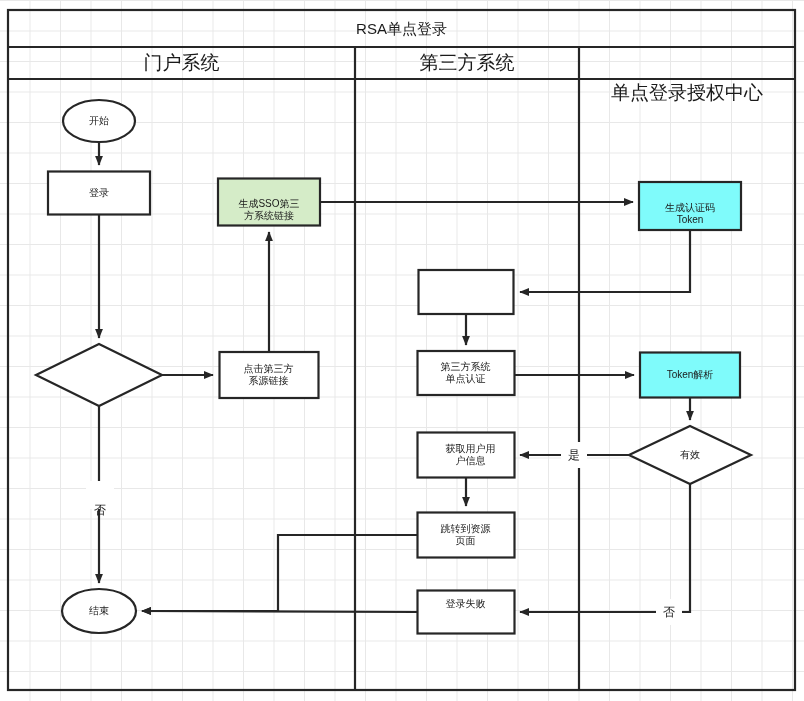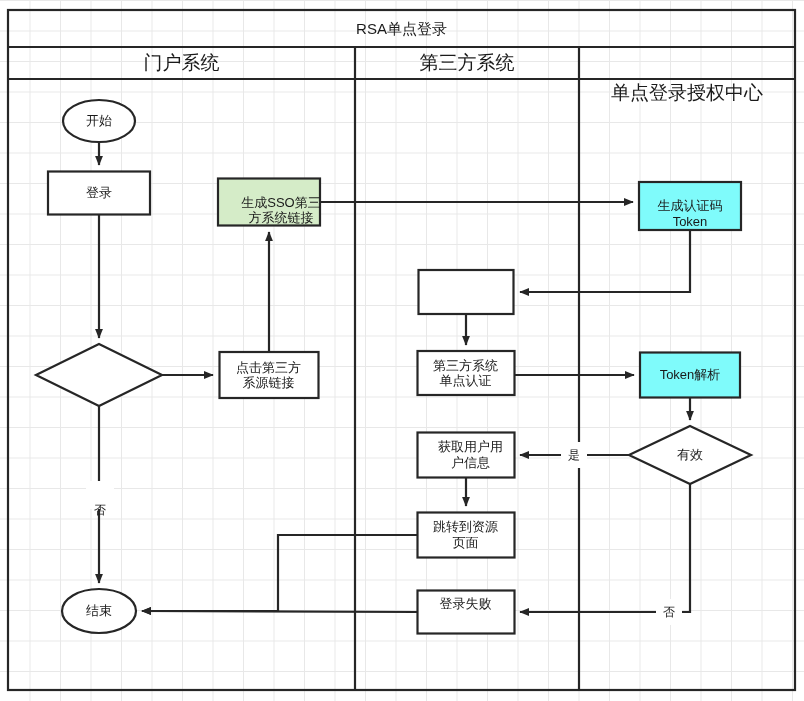--- a/index.html
+++ b/index.html
@@ -24,21 +24,21 @@
     position:absolute;
     display:flex;align-items:center;justify-content:center;
     text-align:center;
     color:#1a1a1a;
     line-height:1.18;
     white-space:pre-line;
     pointer-events:none;
   }
   .title-text{font-size:15px;}
   .lane-text{font-size:19px;}
-  .node-text{font-size:13px;}
+  .node-text{font-size:10px;}
   .edge-text{font-size:12px;background:#ffffff;padding:0 1px;}
   .edge-text.vert{writing-mode:vertical-rl;text-orientation:upright;}
 </style>
 </head>
 <body>
 
 <div id="canvas">
 
   <svg class="layer" viewBox="0 0 804 701">
     <defs>
@@ -93,21 +93,21 @@
 
   <div class="lbl title-text" style="left:8px;top:10px;width:787px;height:37px;">RSA单点登录</div>
 
   <div class="lbl lane-text" style="left:8px;top:47px;width:347px;height:32px;">门户系统</div>
   <div class="lbl lane-text" style="left:355px;top:47px;width:224px;height:32px;">第三方系统</div>
   <div class="lbl lane-text" style="left:579px;top:47px;width:216px;height:32px;margin-top:30px;">单点登录授权中心</div>
 
   <div class="lbl node-text" style="left:63px;top:100px;width:72px;height:42px;">开始</div>
   <div class="lbl node-text" style="left:48px;top:171px;width:102px;height:43px;">登录</div>
   <div class="lbl node-text" style="left:62px;top:589px;width:74px;height:44px;">结束</div>
-  <div class="lbl node-text" style="left:218px;top:178px;width:102px;height:64px;padding-left:12px;">生成SSO第三
+  <div class="lbl node-text" style="left:218px;top:178px;width:102px;height:64px;">生成SSO第三
 方系统链接</div>
   <div class="lbl node-text" style="left:219px;top:352px;width:99px;height:46px;">点击第三方
 系源链接</div>
   <div class="lbl node-text" style="left:417px;top:351px;width:97px;height:44px;">第三方系统
 单点认证</div>
   <div class="lbl node-text" style="left:422px;top:432px;width:97px;height:45px;">获取用户用
 户信息</div>
   <div class="lbl node-text" style="left:417px;top:512px;width:97px;height:45px;">跳转到资源
 页面</div>
   <div class="lbl node-text" style="left:417px;top:582px;width:97px;height:43px;">登录失败</div>

